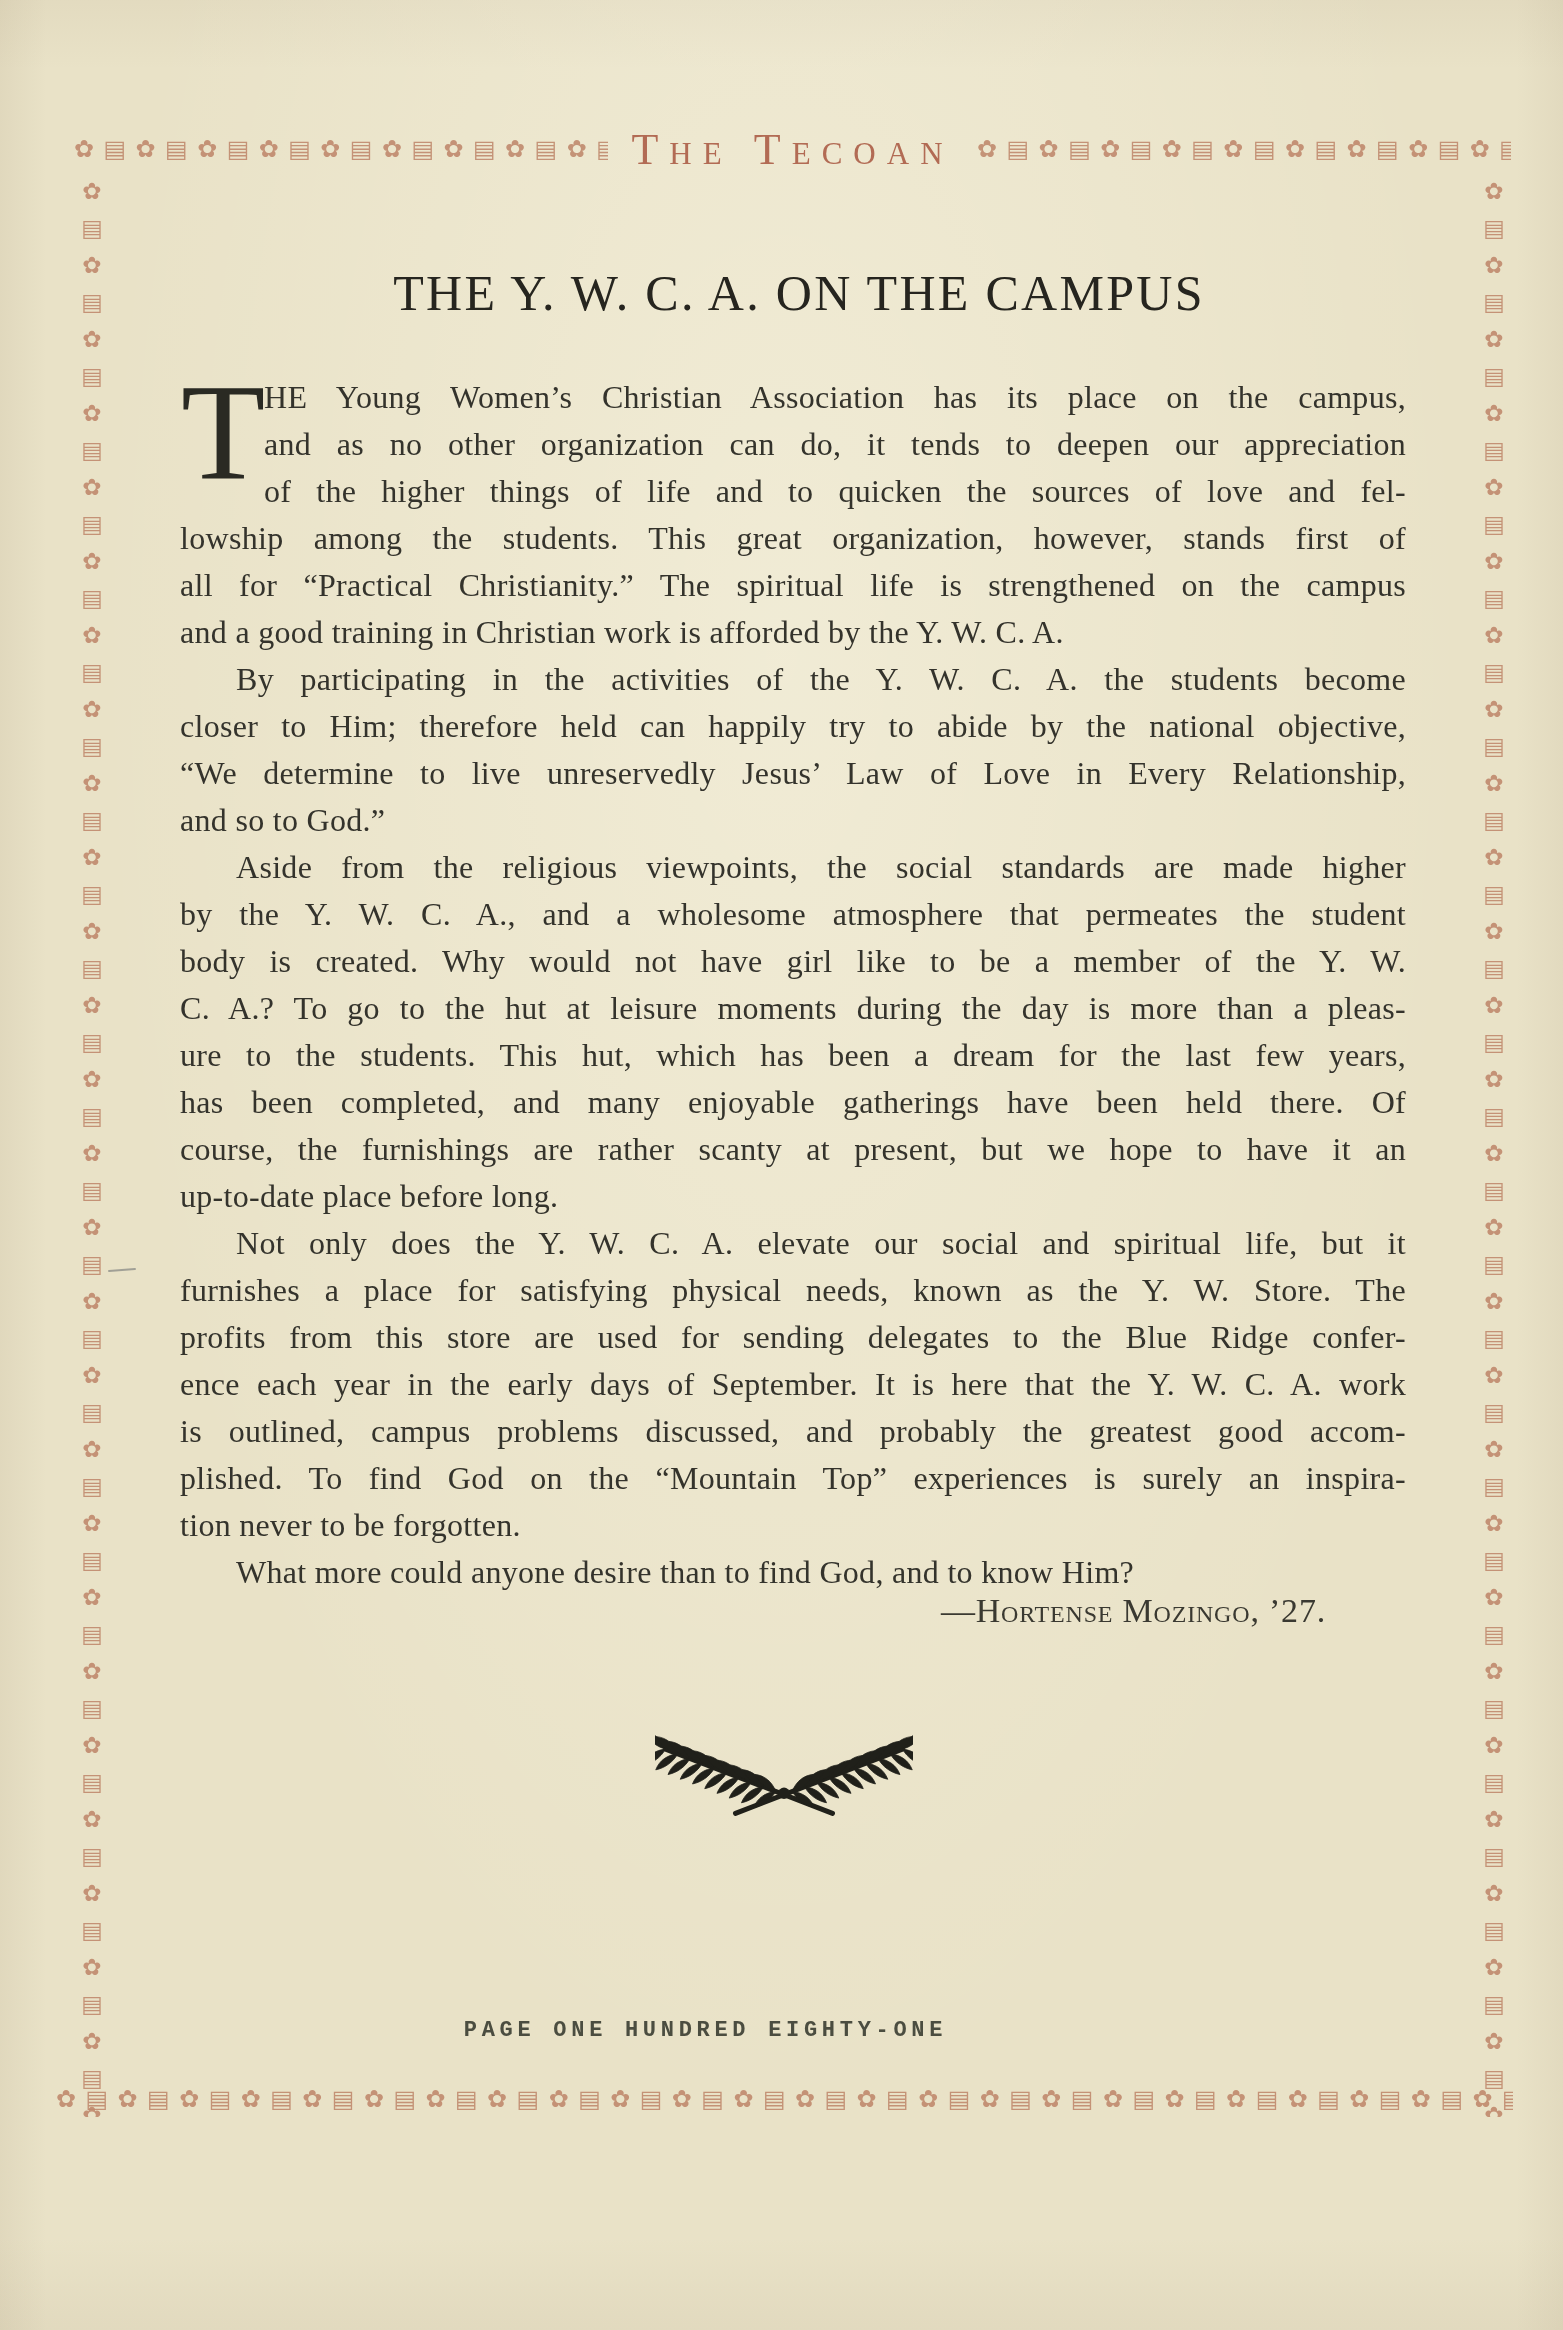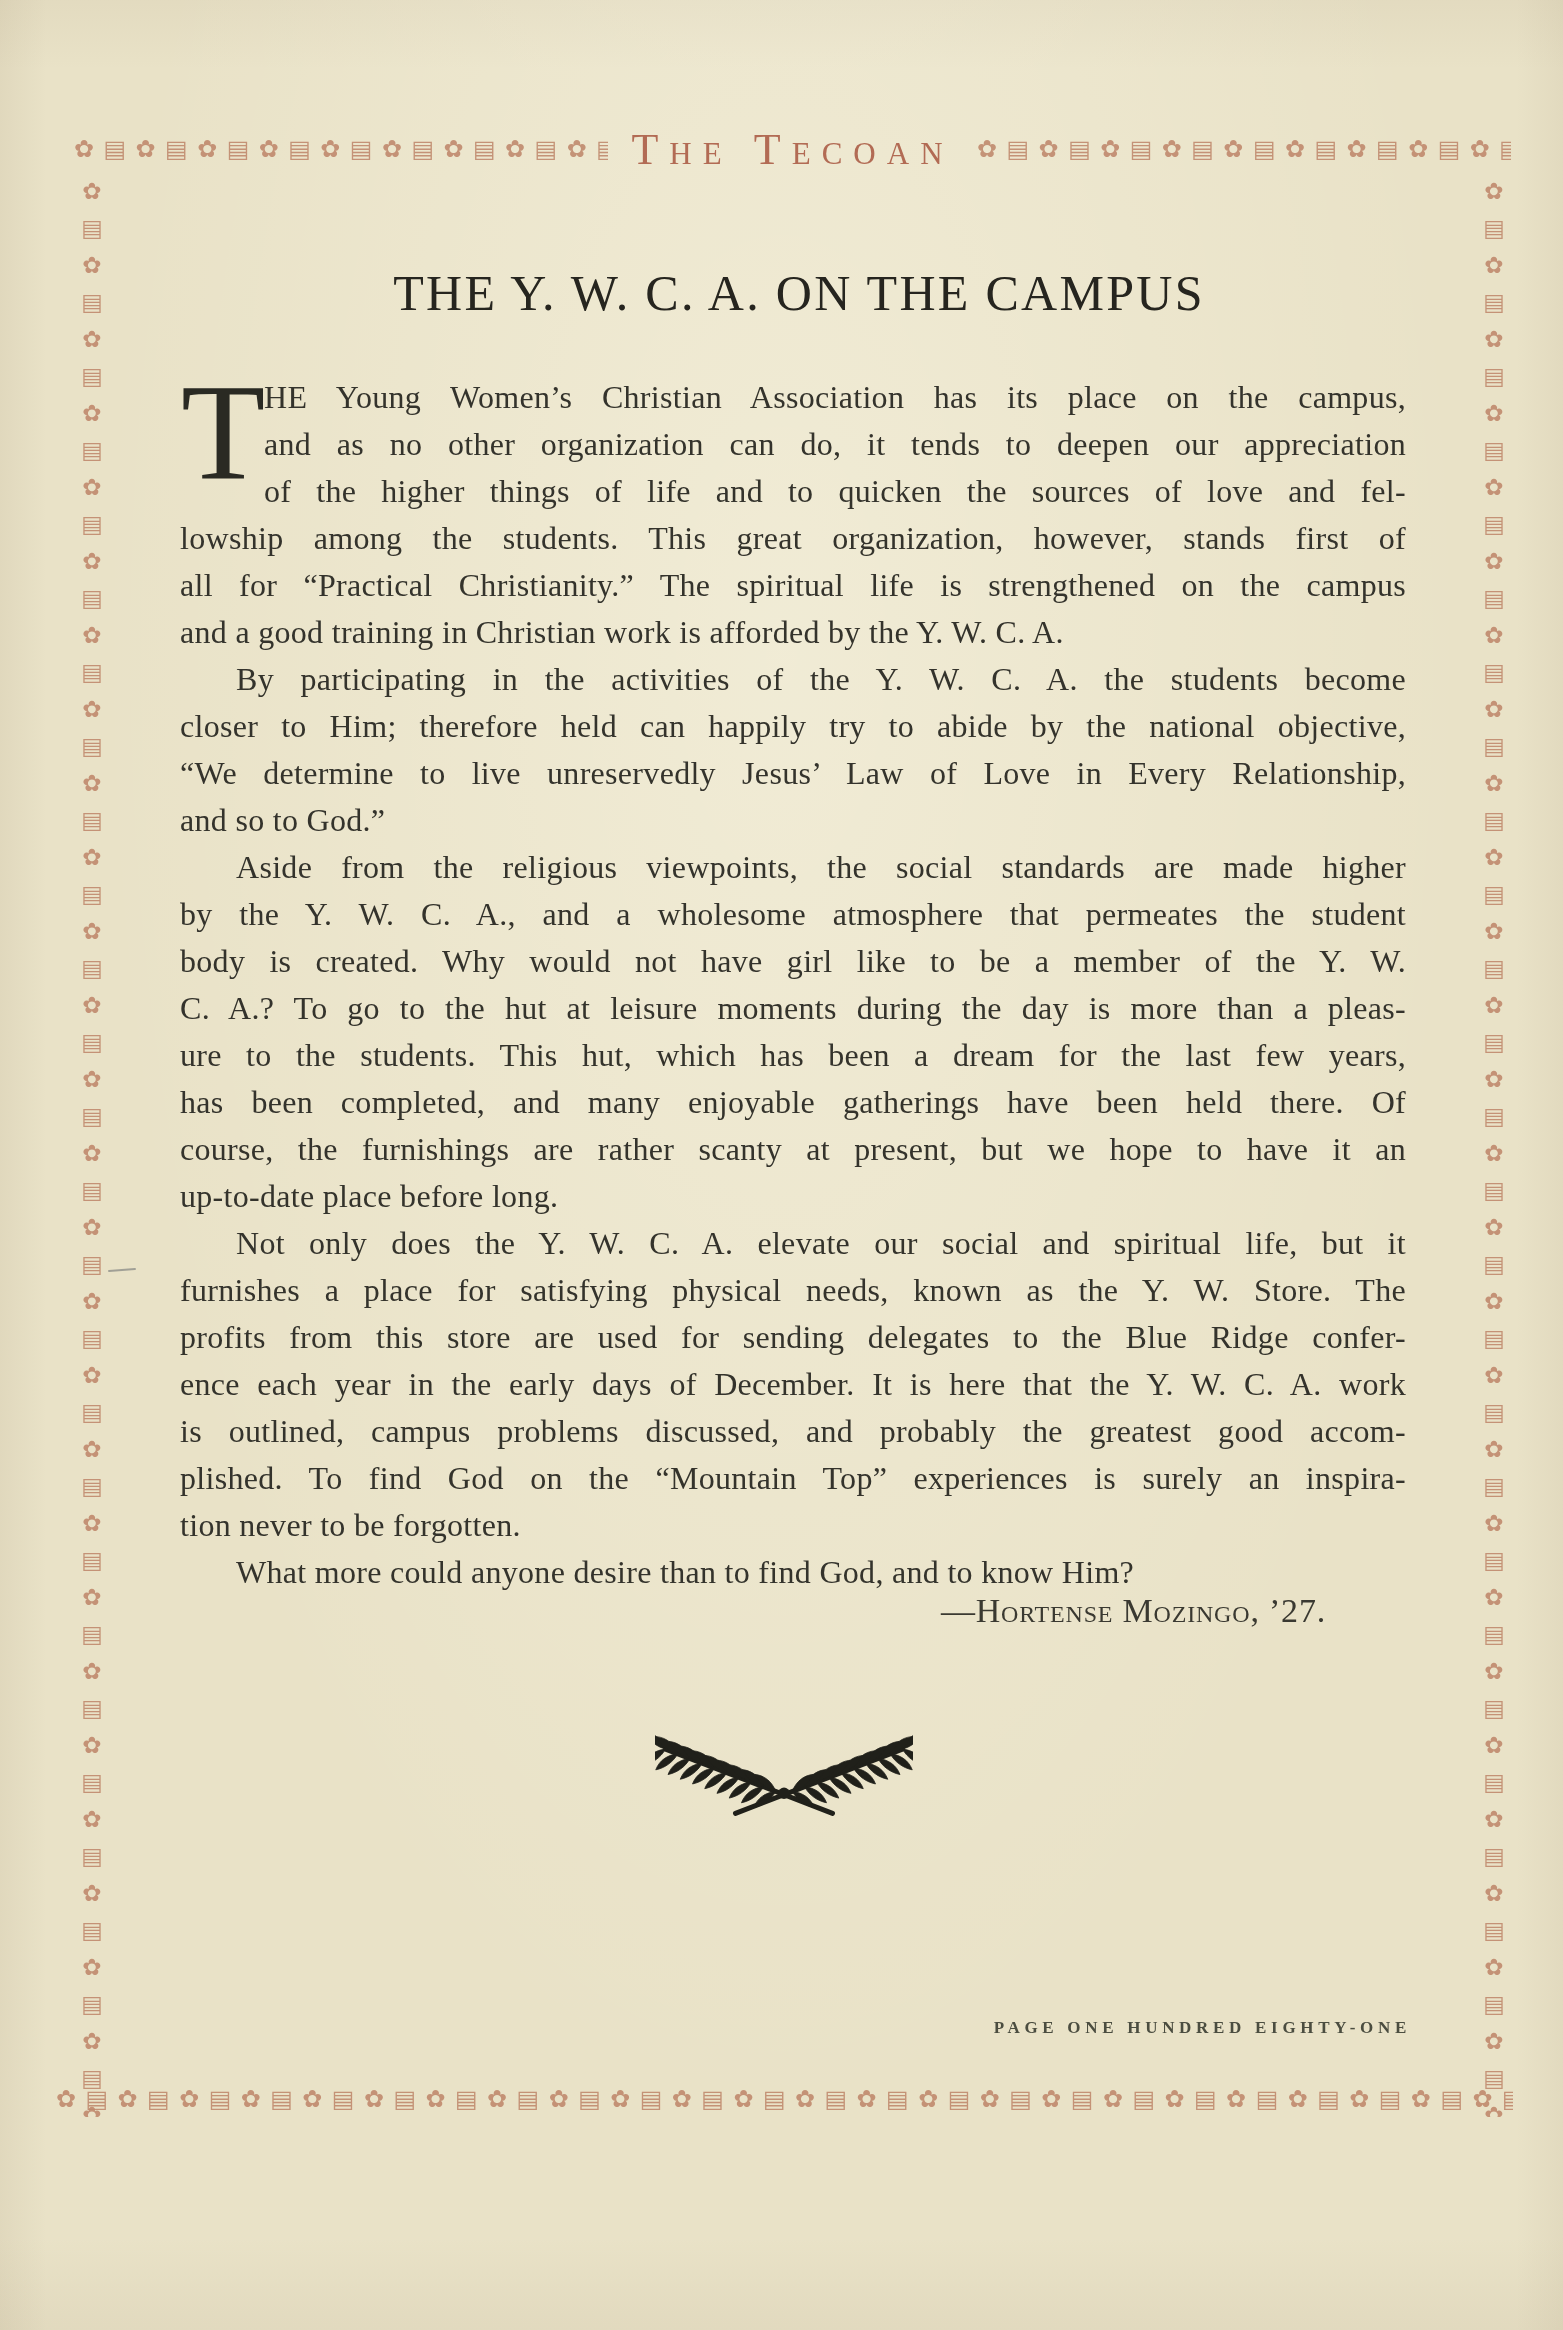--- a/index.html
+++ b/index.html
@@ -58,23 +58,23 @@
   .byline{
     position:absolute;left:180px;top:1587px;width:1226px;height:47px;
     line-height:47px;text-align:right;padding-right:0;box-sizing:border-box;
     font-size:34px;color:#3a3931;font-variant:small-caps;letter-spacing:0.8px;
   }
   .byline-inner{display:inline-block;margin-right:80px;}
   
   .laurel{position:absolute;left:655px;top:1712px;}
   
   .page-label{
-    position:absolute;left:0;top:2018px;width:1411px;text-align:right;
-    font-family:Liberation Serif, serif;
-    font-size:17px;letter-spacing:4.7px;color:var(--footer-ink);font-weight:600;
+    position:absolute;left:0;top:2018px;width:1411px;text-align:center;
+    font-family:Liberation Mono, monospace;
+    font-size:22px;letter-spacing:4.7px;color:var(--footer-ink);font-weight:600;
   }
   
   .pencil-dash{
     position:absolute;left:108px;top:1269px;width:28px;height:2.3px;
     background:#8f9089;opacity:.8;transform:rotate(-4deg);border-radius:1.6px;
   }
 </style>
 </head>
 <body>
 
@@ -109,21 +109,21 @@
       <div class="line just">by the Y. W. C. A., and a wholesome atmosphere that permeates the student</div>
       <div class="line just">body is created. Why would not have girl like to be a member of the Y. W.</div>
       <div class="line just">C. A.? To go to the hut at leisure moments during the day is more than a pleas-</div>
       <div class="line just">ure to the students. This hut, which has been a dream for the last few years,</div>
       <div class="line just">has been completed, and many enjoyable gatherings have been held there. Of</div>
       <div class="line just">course, the furnishings are rather scanty at present, but we hope to have it an</div>
       <div class="line">up-to-date place before long.</div>
       <div class="line just ind">Not only does the Y. W. C. A. elevate our social and spiritual life, but it</div>
       <div class="line just">furnishes a place for satisfying physical needs, known as the Y. W. Store. The</div>
       <div class="line just">profits from this store are used for sending delegates to the Blue Ridge confer-</div>
-      <div class="line just">ence each year in the early days of December. It is here that the Y. W. C. A. work</div>
+      <div class="line just">ence each year in the early days of September. It is here that the Y. W. C. A. work</div>
       <div class="line just">is outlined, campus problems discussed, and probably the greatest good accom-</div>
       <div class="line just">plished. To find God on the “Mountain Top” experiences is surely an inspira-</div>
       <div class="line">tion never to be forgotten.</div>
       <div class="line ind">What more could anyone desire than to find God, and to know Him?</div>
     </main>
 
   <div class="byline">
     <span class="byline-inner">—Hortense Mozingo, ’27.</span>
   </div>
 

